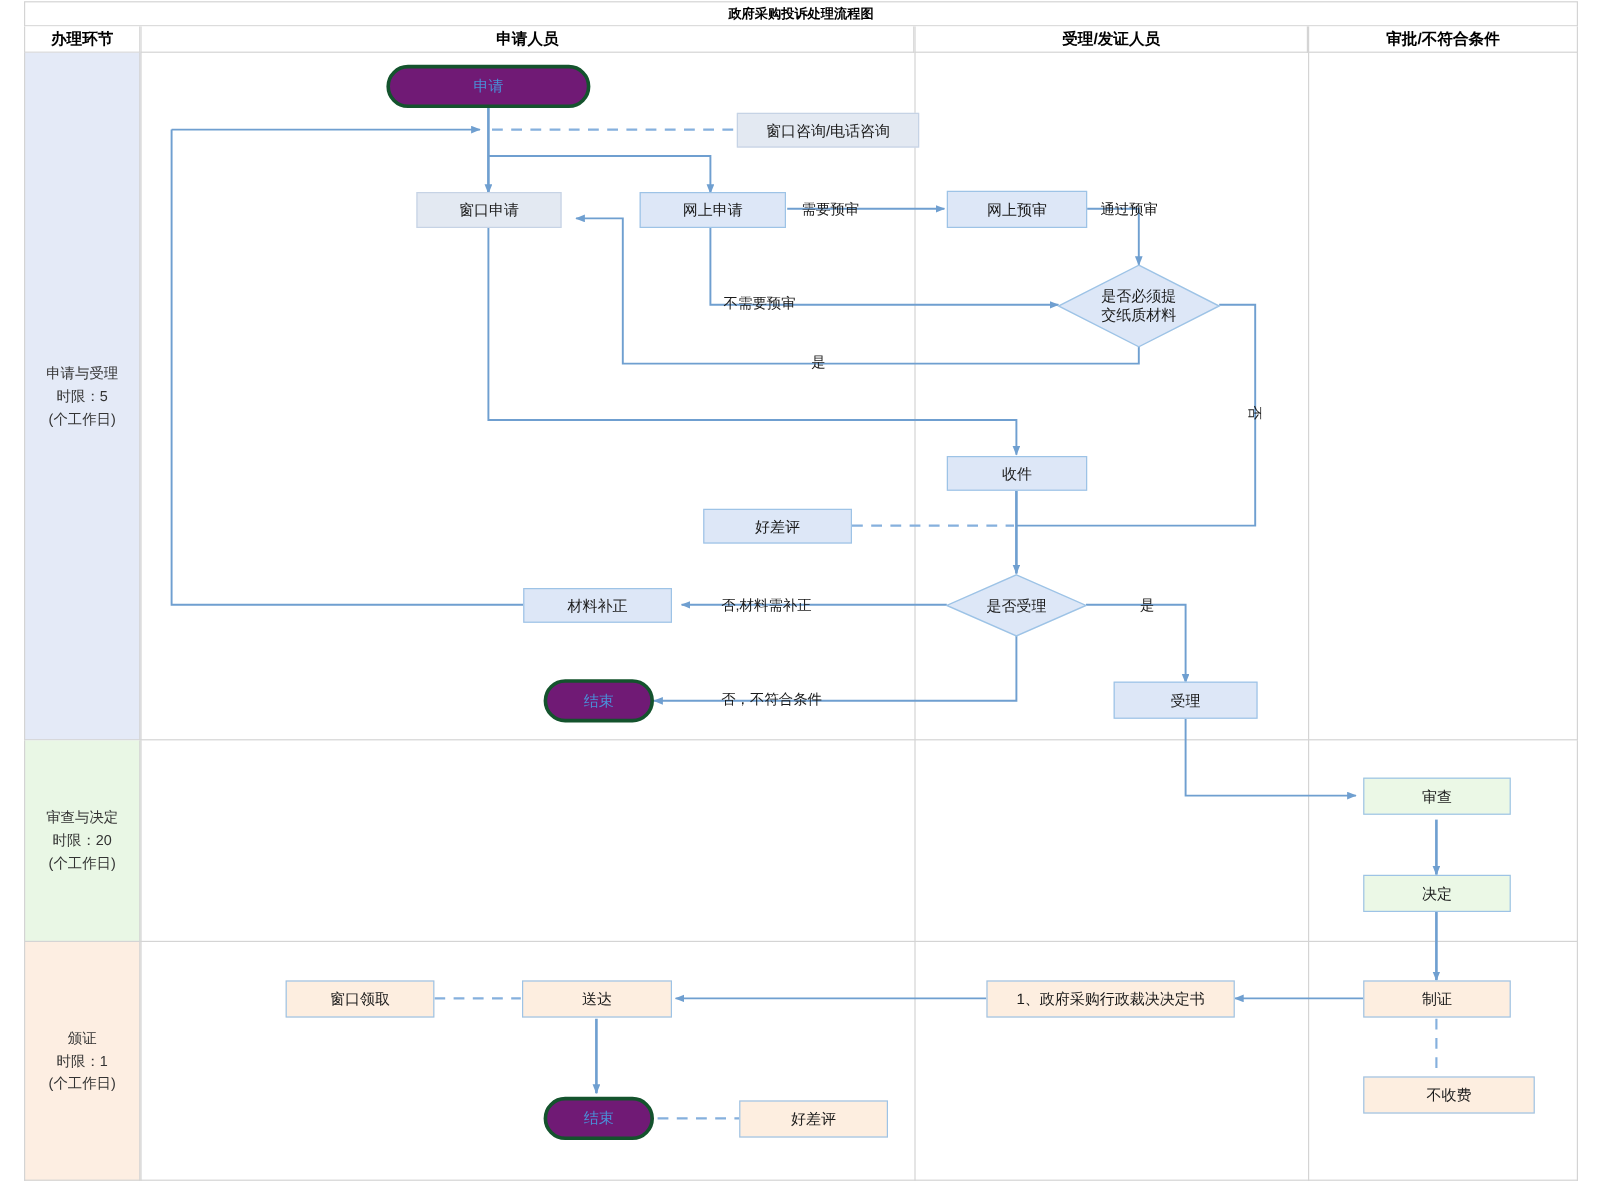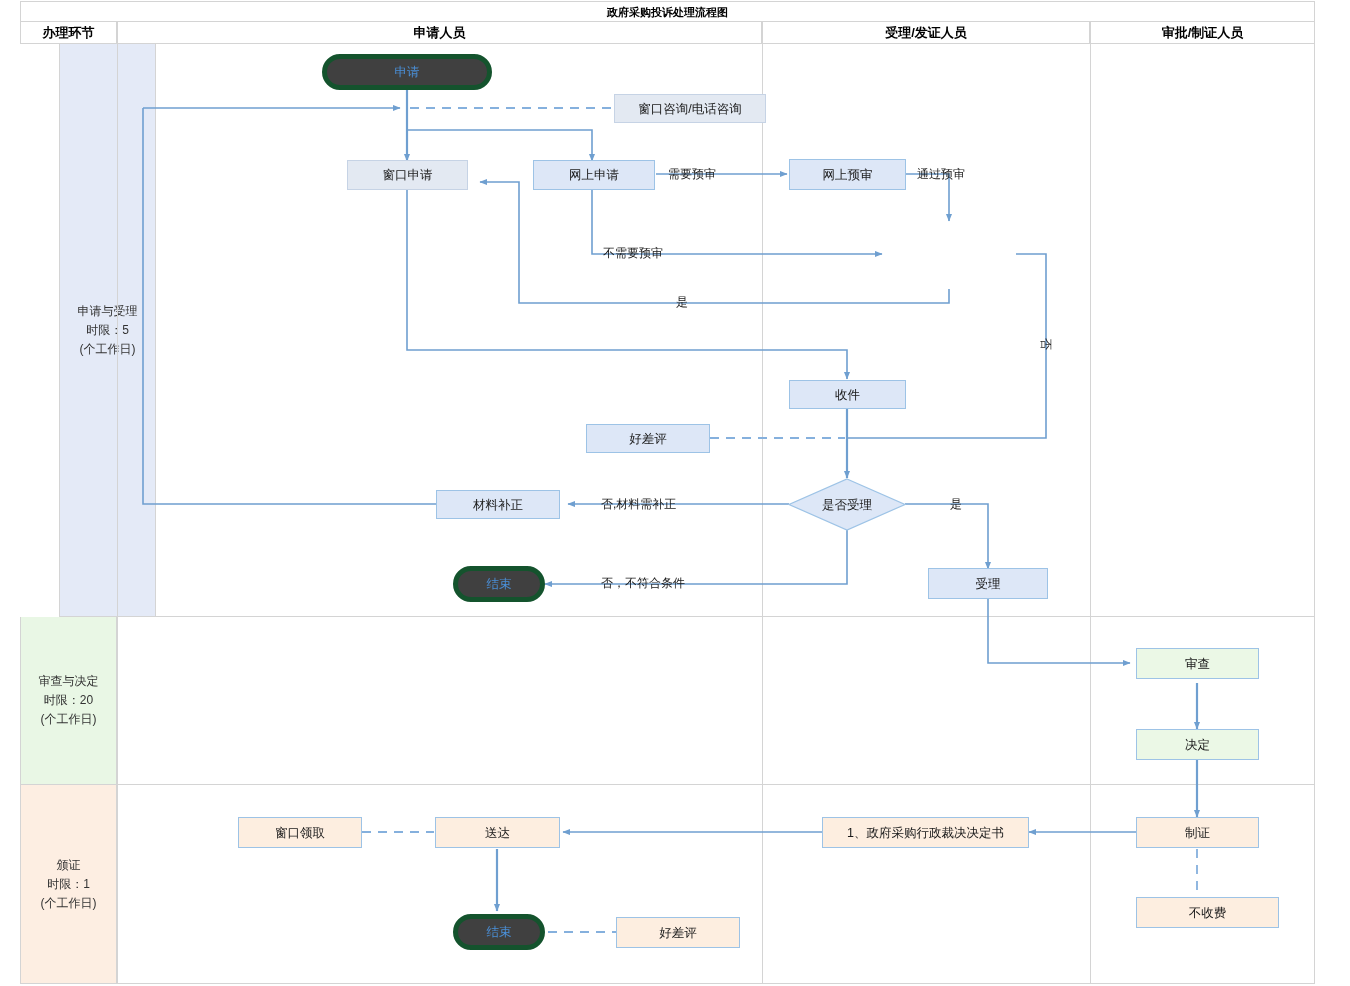--- a/index.html
+++ b/index.html
@@ -23,21 +23,21 @@
   .vsep{position:absolute;width:1px;background:#d4d4d4;}
 
   
   .node{position:absolute;box-sizing:border-box;display:flex;align-items:center;
         justify-content:center;text-align:center;font-size:12.5px;color:#1a1a1a;
         line-height:16px;z-index:5;}
   .n-blue{background:#dde7f7;border:1px solid #9dc3e6;}
   .n-bluegrey{background:#e3e9f2;border:1px solid #c6d3e5;}
   .n-green{background:#ebf8e6;border:1px solid #9dc3e6;}
   .n-orange{background:#fdeee0;border:1px solid #9dc3e6;}
-  .n-term{background:#404040;border:5px solid #14532d;border-radius:22px;color:#4a90d9;}
+  .n-term{background:#701a75;border:3px solid #14532d;border-radius:22px;color:#4a90d9;}
   .n-diamond{background:transparent;border:none;}
   .n-diamond .dtext{position:relative;z-index:2;color:#1a1a1a;}
   .n-diamond svg{position:absolute;left:0;top:0;}
 
   .elabel{position:absolute;font-size:12px;color:#1a1a1a;background:transparent;
           white-space:nowrap;z-index:6;line-height:14px;}
   .elabel.vert{transform:rotate(90deg);transform-origin:left top;}
 
   svg.wires{position:absolute;left:0;top:0;width:1350px;height:986px;z-index:1;overflow:visible;}
   .ln{stroke:#6f9fd0;stroke-width:1.6;fill:none;}
@@ -49,23 +49,23 @@
 
 <div id="page">
 
   <div class="tbl-title">
     <span>政府采购投诉处理流程图</span>
   </div>
 
   <div class="hdr" style="left:20px;width:97px;">办理环节</div>
   <div class="hdr" style="left:117px;width:645px;">申请人员</div>
   <div class="hdr" style="left:762px;width:328px;">受理/发证人员</div>
-  <div class="hdr" style="left:1090px;width:225px;">审批/制证人员</div>
-
-  <div class="lane-label" style="left:20px;top:44px;width:97px;height:573px;background:#e4eaf7;margin-left:39px;">申请与受理
+  <div class="hdr" style="left:1090px;width:225px;">审批/不符合条件</div>
+
+  <div class="lane-label" style="left:20px;top:44px;width:97px;height:573px;background:#e4eaf7;">申请与受理
 时限：5
 (个工作日)</div>
   <div class="lane-label" style="left:20px;top:617px;width:97px;height:168px;background:#e9f7e5;">审查与决定
 时限：20
 (个工作日)</div>
   <div class="lane-label" style="left:20px;top:785px;width:97px;height:199px;background:#fdeee2;">颁证
 时限：1
 (个工作日)</div>
 
   <div class="lane" style="left:117px;top:44px;width:1198px;height:573px;"></div>
@@ -136,20 +136,27 @@
   <div class="node n-term" style="left:322px;top:54px;width:170px;height:36px;">申请</div>
 
   <div class="node n-bluegrey" style="left:614px;top:94px;width:152px;height:29px;">窗口咨询/电话咨询</div>
 
   <div class="node n-bluegrey" style="left:347px;top:160px;width:121px;height:30px;">窗口申请</div>
 
   <div class="node n-blue" style="left:533px;top:160px;width:122px;height:30px;">网上申请</div>
 
   <div class="node n-blue" style="left:789px;top:159px;width:117px;height:31px;">网上预审</div>
 
+  <div class="node n-diamond" style="left:881px;top:220px;width:136px;height:70px;">
+    <svg width="136" height="70" viewBox="0 0 136 70">
+      <polygon points="68,1 135,35 68,69 1,35" fill="#dde7f7" stroke="#9dc3e6" stroke-width="1.2"></polygon>
+    </svg>
+    <span class="dtext" style="white-space:pre-line;">是否必须提
+交纸质材料</span>
+  </div>
 
   <div class="node n-blue" style="left:789px;top:380px;width:117px;height:29px;">收件</div>
 
   <div class="node n-blue" style="left:586px;top:424px;width:124px;height:29px;">好差评</div>
 
   <div class="node n-diamond" style="left:788px;top:478px;width:118px;height:53px;">
     <svg width="118" height="53" viewBox="0 0 118 53">
       <polygon points="59,1 117,26.5 59,52 1,26.5" fill="#dde7f7" stroke="#9dc3e6" stroke-width="1.2"></polygon>
     </svg>
     <span class="dtext">是否受理</span>

